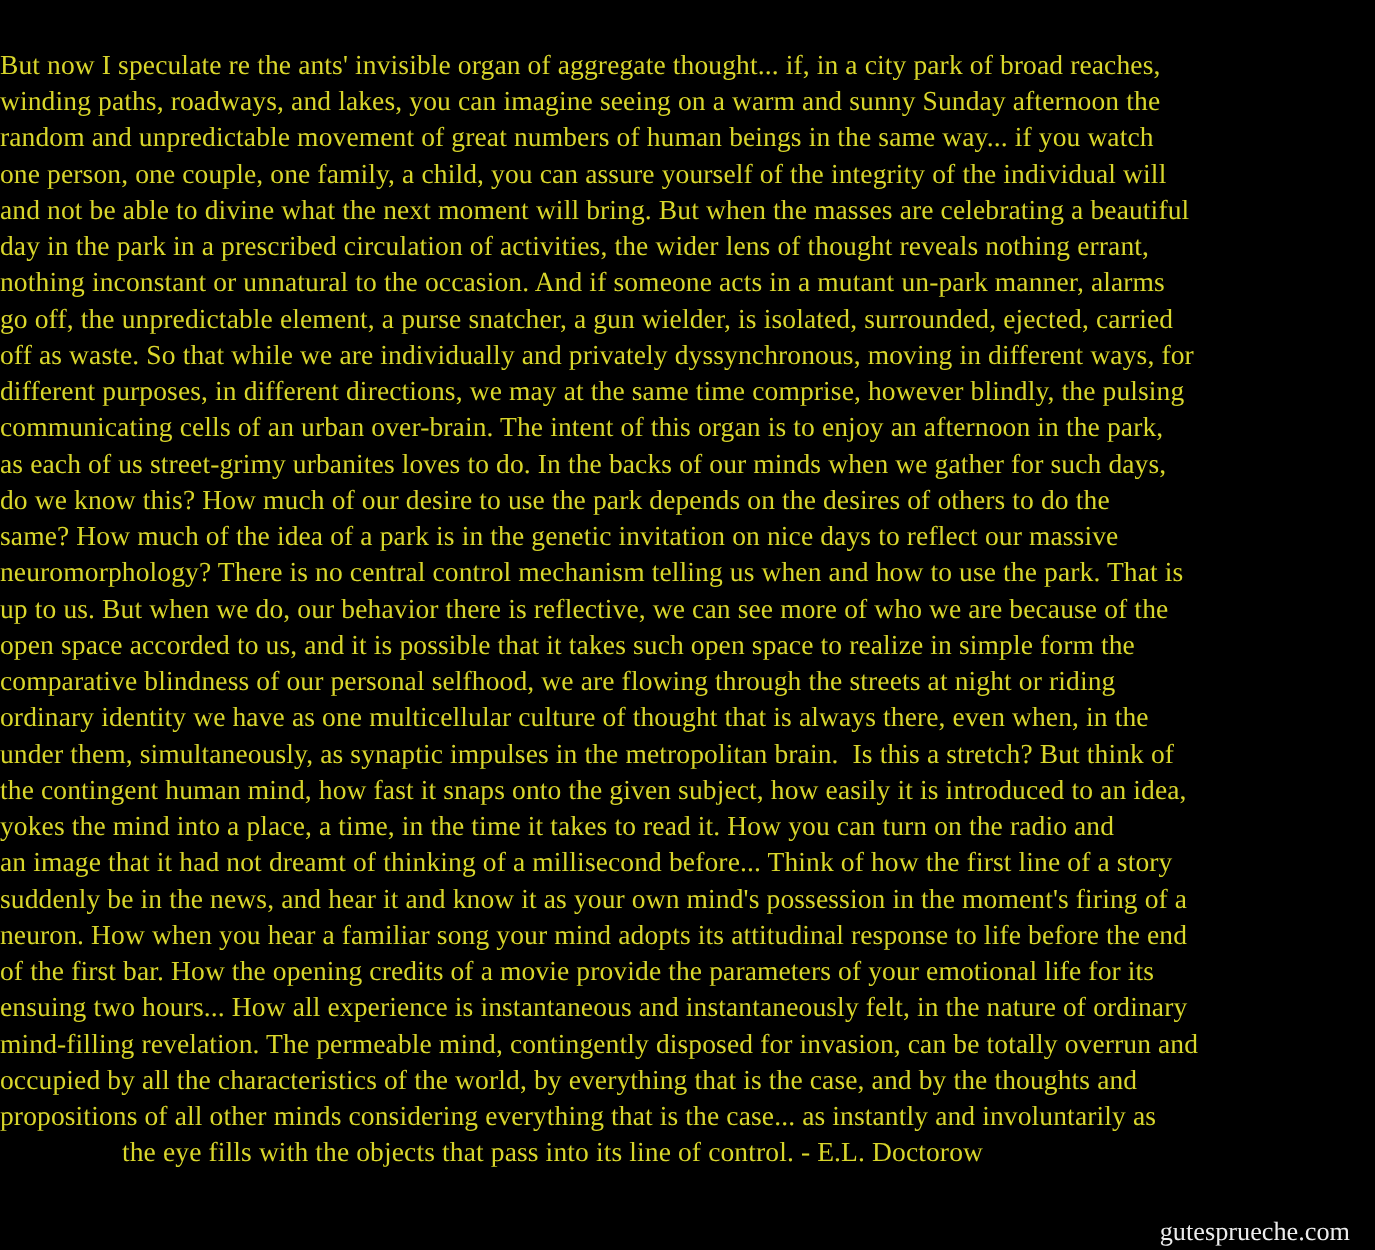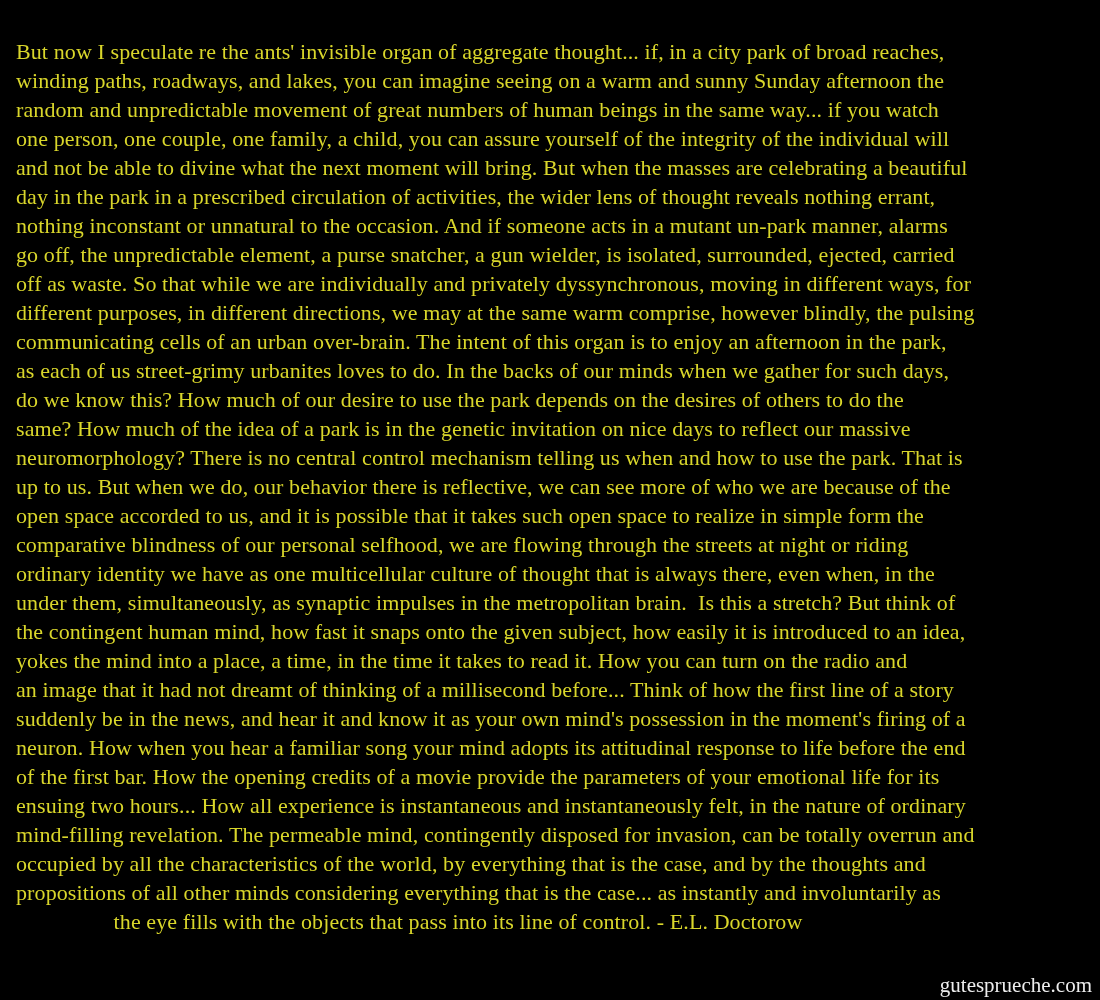--- a/index.html
+++ b/index.html
@@ -9,52 +9,52 @@
     height: 1000px;
     overflow: hidden;
   }
   body {
     position: relative;
     font-family: "Liberation Serif", "DejaVu Serif", serif;
   }
   .quote-block {
     position: absolute;
     top: 37px;
-    left: 16px;
+    left: 0;
     width: 884px;
     text-align: center;
   }
   .quote-line {
     white-space: pre;      
     font-size: 22px;
     line-height: 29px;
     letter-spacing: 0.1px;
   }
   .watermark {
     position: absolute;
-    right: 8px;
+    right: 20px;
     bottom: 3px;
     font-size: 21px;
     line-height: 24px;
   }
 </style>
 </head>
 <body style="background: rgb(0, 0, 0);">
 
 <div class="quote-block" style="color: rgb(217, 214, 43);">
     <div class="quote-line">But now I speculate re the ants' invisible organ of aggregate thought... if, in a city park of broad reaches,</div>
     <div class="quote-line">winding paths, roadways, and lakes, you can imagine seeing on a warm and sunny Sunday afternoon the</div>
     <div class="quote-line">random and unpredictable movement of great numbers of human beings in the same way... if you watch</div>
     <div class="quote-line">one person, one couple, one family, a child, you can assure yourself of the integrity of the individual will</div>
     <div class="quote-line">and not be able to divine what the next moment will bring. But when the masses are celebrating a beautiful</div>
     <div class="quote-line">day in the park in a prescribed circulation of activities, the wider lens of thought reveals nothing errant,</div>
     <div class="quote-line">nothing inconstant or unnatural to the occasion. And if someone acts in a mutant un-park manner, alarms</div>
     <div class="quote-line">go off, the unpredictable element, a purse snatcher, a gun wielder, is isolated, surrounded, ejected, carried</div>
     <div class="quote-line">off as waste. So that while we are individually and privately dyssynchronous, moving in different ways, for</div>
-    <div class="quote-line">different purposes, in different directions, we may at the same warm comprise, however blindly, the pulsing</div>
+    <div class="quote-line">different purposes, in different directions, we may at the same time comprise, however blindly, the pulsing</div>
     <div class="quote-line">communicating cells of an urban over-brain. The intent of this organ is to enjoy an afternoon in the park,</div>
     <div class="quote-line">as each of us street-grimy urbanites loves to do. In the backs of our minds when we gather for such days,</div>
     <div class="quote-line">do we know this? How much of our desire to use the park depends on the desires of others to do the</div>
     <div class="quote-line">same? How much of the idea of a park is in the genetic invitation on nice days to reflect our massive</div>
     <div class="quote-line">neuromorphology? There is no central control mechanism telling us when and how to use the park. That is</div>
     <div class="quote-line">up to us. But when we do, our behavior there is reflective, we can see more of who we are because of the</div>
     <div class="quote-line">open space accorded to us, and it is possible that it takes such open space to realize in simple form the</div>
     <div class="quote-line">comparative blindness of our personal selfhood, we are flowing through the streets at night or riding</div>
     <div class="quote-line">ordinary identity we have as one multicellular culture of thought that is always there, even when, in the</div>
     <div class="quote-line">under them, simultaneously, as synaptic impulses in the metropolitan brain.  Is this a stretch? But think of</div>

